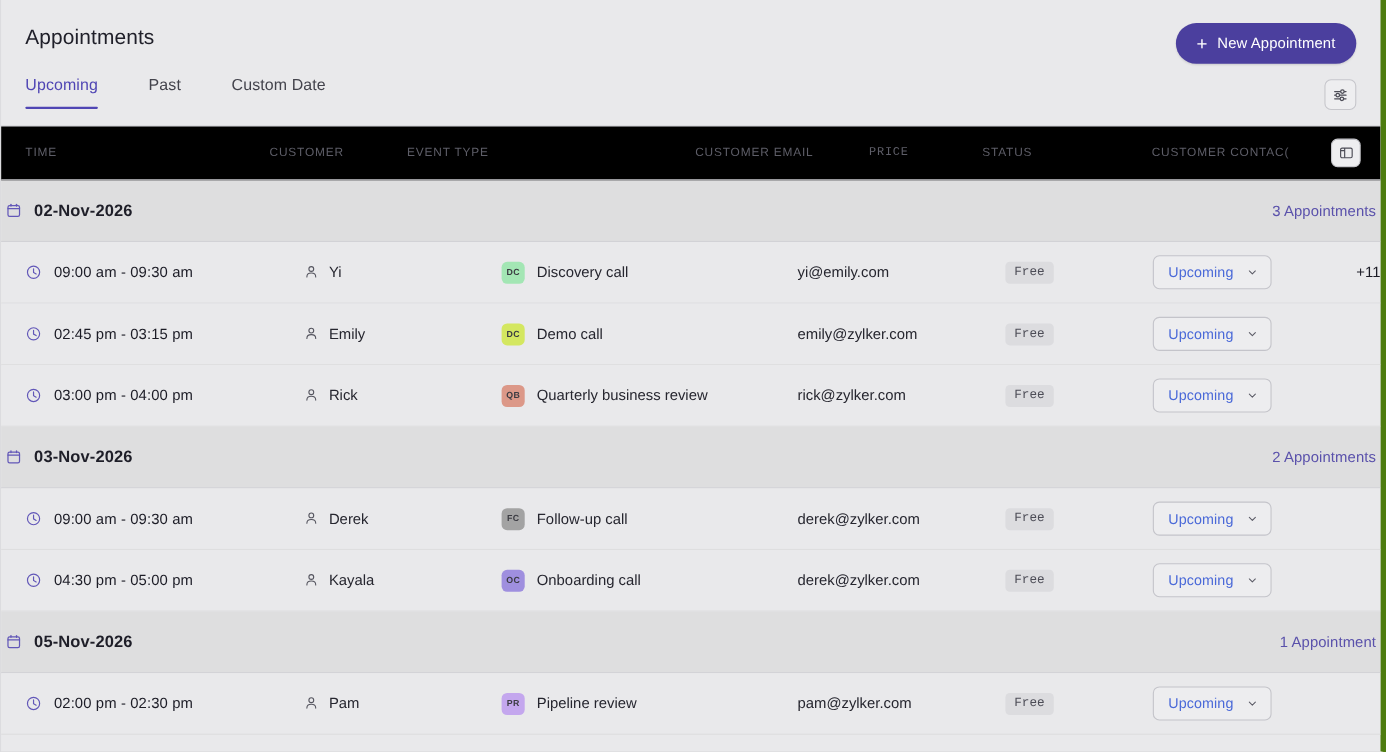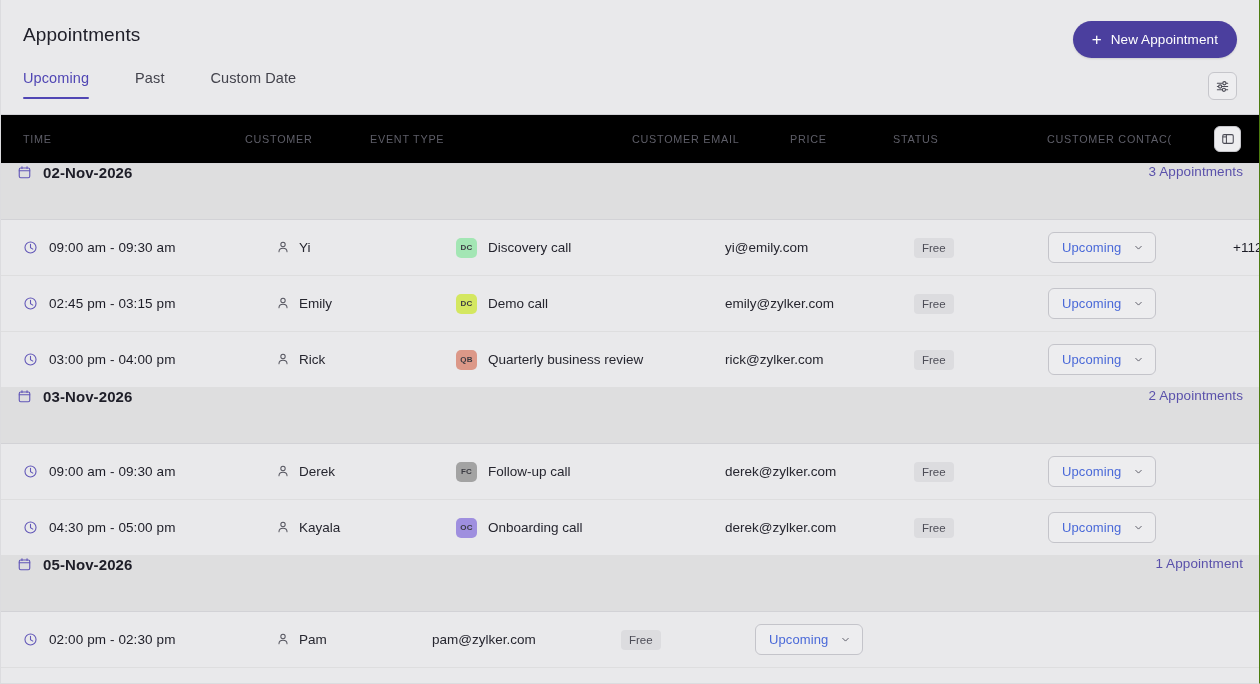--- a/index.html
+++ b/index.html
@@ -13,21 +13,21 @@
     background: #e9e9eb;
     color: #222226;
     -webkit-font-smoothing: antialiased;
   }
   .page {
     position: relative;
     width: 1260px;
     height: 684px;
     background: #e9e9eb;
     border-left: 1px solid #dcdcdf;
-    border-right: 1px solid #4d7c0f;
+    border-right: 5px solid #4d7c0f;
     border-bottom: 1px solid #dcdcdf;
     overflow: hidden;
   }
 
   
   .topbar {
     position: relative;
     height: 70px;
     padding: 0 22px;
     display: flex;
@@ -149,30 +149,30 @@
     justify-content: center;
     cursor: pointer;
     padding: 0;
   }
 
   
   .c-time    { width: 222px; flex: none; }
   .c-cust    { width: 125px; flex: none; }
   .c-event   { width: 262px; flex: none; }
   .c-email   { width: 158px; flex: none; }
-  .c-price   { width: 103px; flex: none; }
+  .c-price   { width: 103px; flex: none; font-family: Liberation Mono, monospace; }
   .c-status  { width: 154px; flex: none; }
   .c-contact { width: 152px; flex: none; }
 
   
   .group-row {
     display: flex;
-    align-items: flex-start;
+    align-items: center;
     height: 56px;
-    padding: 0 16px;
+    padding: 0 4px;
     background: #dededf;
     border-bottom: 1px solid #d2d2d6;
   }
   .group-date {
     display: flex;
     align-items: center;
     gap: 11px;
     font-size: 15px;
     font-weight: 700;
     color: #1e1e28;
@@ -543,20 +543,24 @@
           </div>
           <div class="c-cust cell-cust">
             <span>
               <svg width="14" height="14" viewBox="0 0 16 16" fill="none" stroke="#55555f" stroke-width="1.15" stroke-linecap="round">
                 <circle cx="8" cy="5.2" r="2.5"></circle>
                 <path d="M3.4 13.4c0-2.5 2.1-4 4.6-4s4.6 1.5 4.6 4"></path>
               </svg>
             </span>
             <span>Pam</span>
           </div>
+          <div class="c-event cell-event">
+            <span class="evt-badge" style="background:#c4a7ee">PR</span>
+            <span>Pipeline review</span>
+          </div>
           <div class="c-email cell-email">pam@zylker.com</div>
           <div class="c-price"><span class="price-badge">Free</span></div>
           <div class="c-status"><button class="status-select">
               <span>Upcoming</span>
               <span>
                 <svg width="11" height="11" viewBox="0 0 16 16" fill="none" stroke="#5b5b66" stroke-width="1.4" stroke-linecap="round" stroke-linejoin="round">
                   <polyline points="4,6.3 8,10.3 12,6.3"></polyline>
                 </svg>
               </span>
             </button></div>

